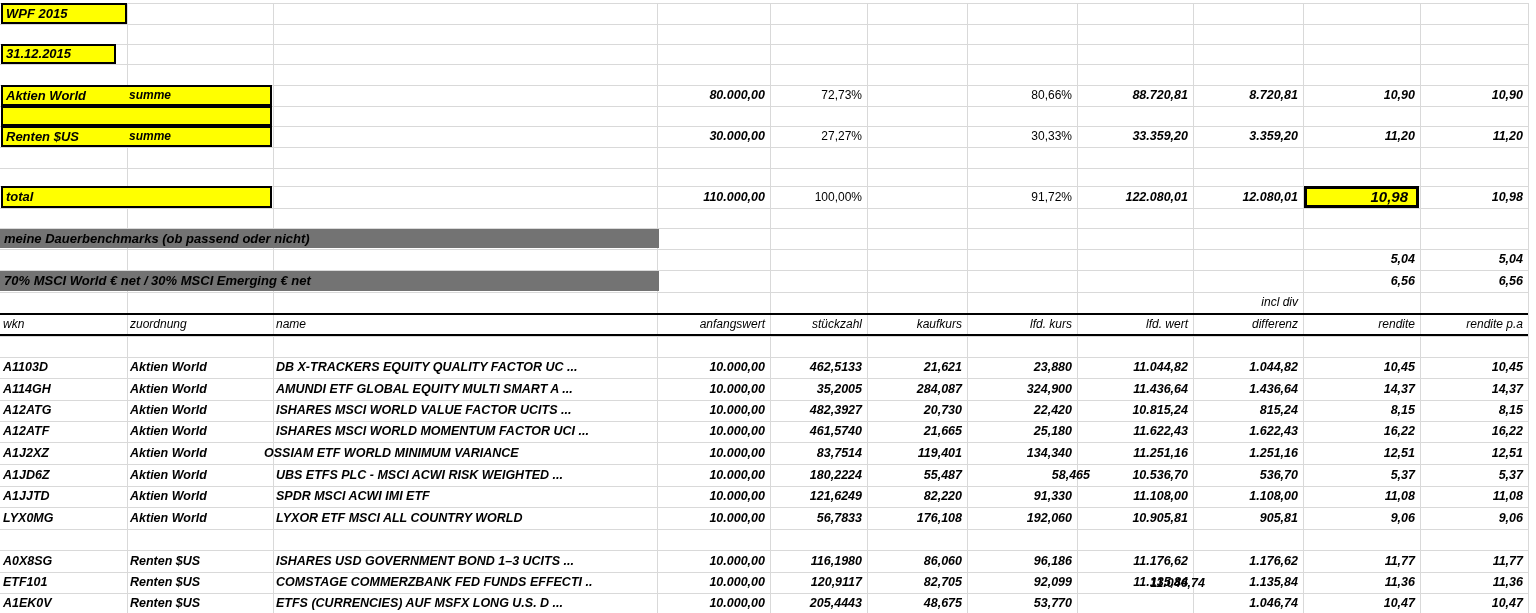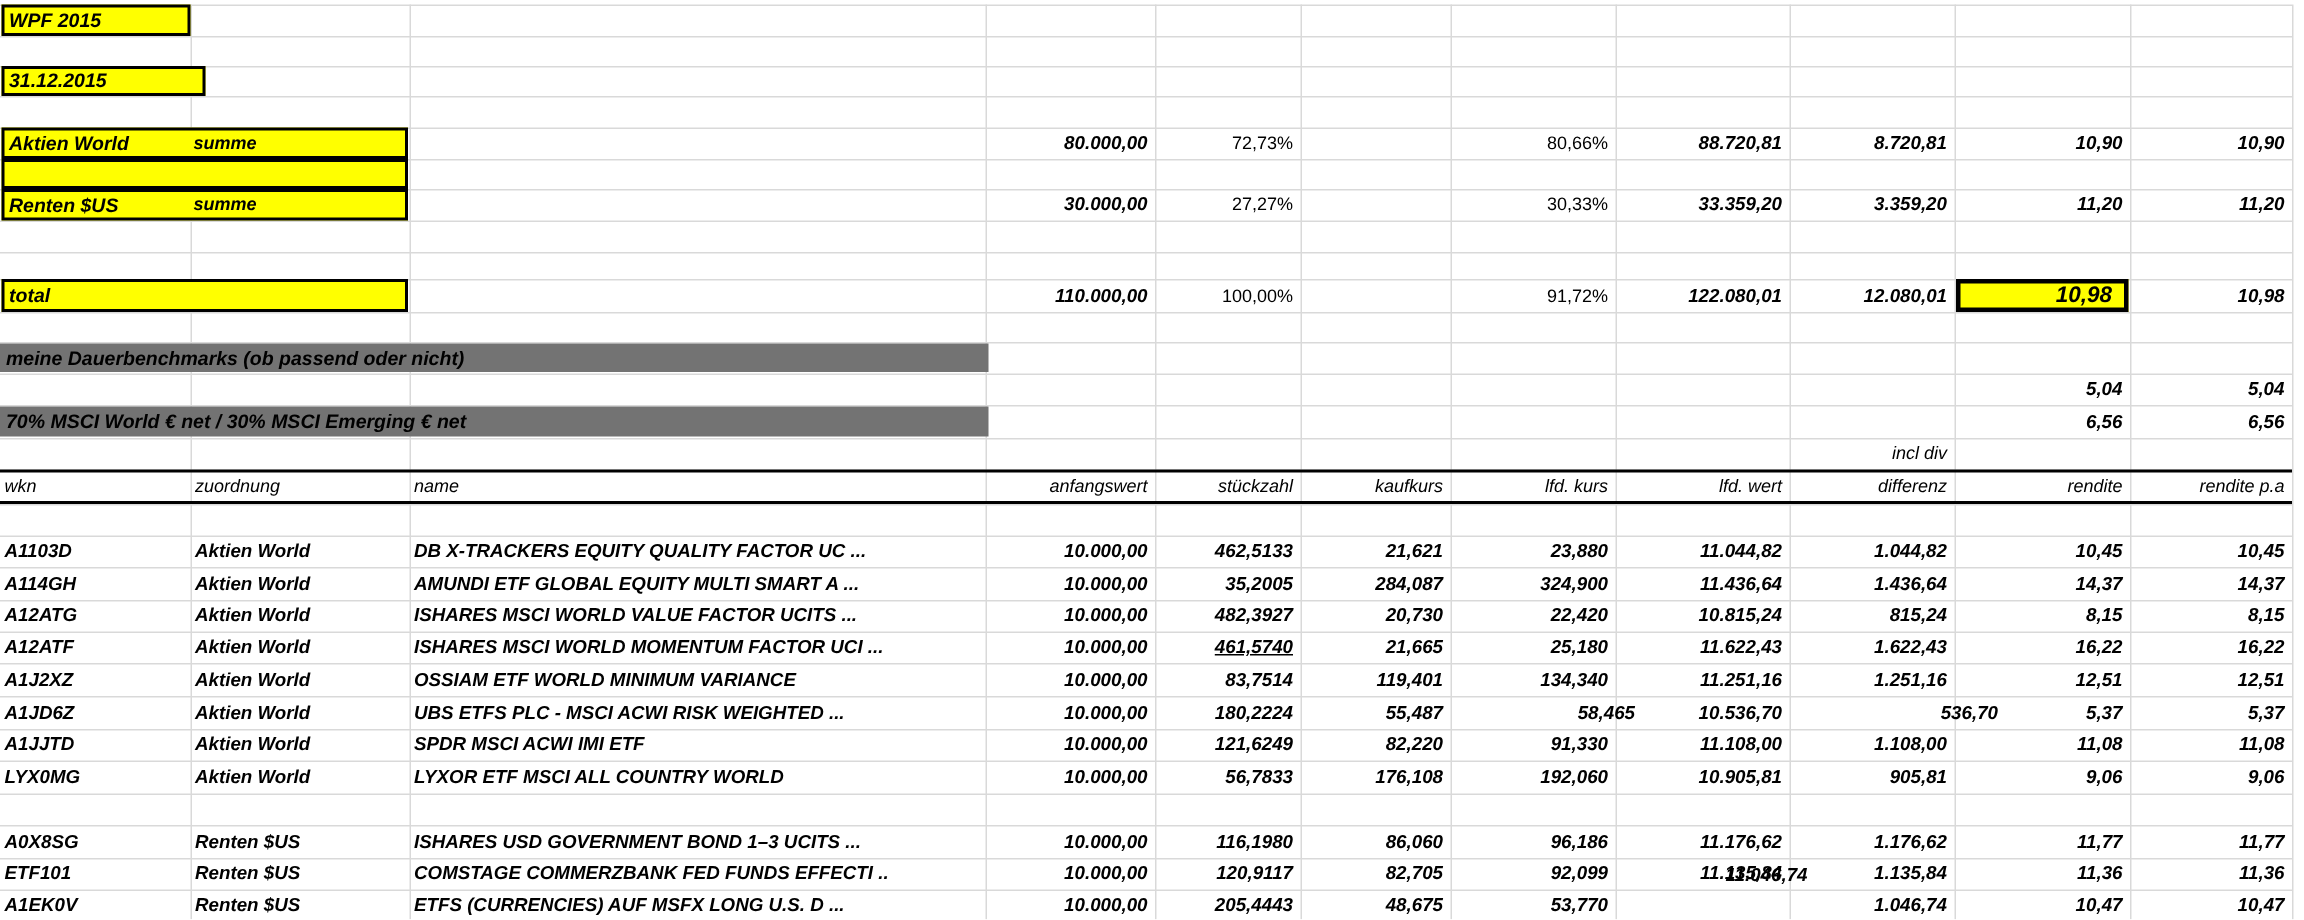--- a/index.html
+++ b/index.html
@@ -67,21 +67,21 @@
       <div class="vline" style="left: 1303px;"></div>
       <div class="vline" style="left: 1420px;"></div>
       <div class="vline" style="left: 1528px;"></div>
     </div>
 
   <div class="headbar"></div>
 
   <div class="ybox" style="left:1px;top:3px;width:126px;height:21px;">
     <div class="t" style="line-height:17px;">WPF 2015</div>
   </div>
-  <div class="ybox" style="left:1px;top:44px;width:136px;height:20px;padding-left:28px;">
+  <div class="ybox" style="left:1px;top:44px;width:115px;height:20px;padding-left:28px;">
     <div class="t" style="line-height:16px;">31.12.2015</div>
   </div>
   <div class="ybox" style="left:1px;top:85px;width:271px;height:21px;">
     <div class="t" style="line-height:17px;">Aktien World</div>
     <div class="t" style="left:126px;font-size:12px;line-height:17px;">summe</div>
   </div>
   <div class="ybox" style="left:1px;top:106px;width:271px;height:20px;"></div>
   <div class="ybox" style="left:1px;top:126px;width:271px;height:21px;">
     <div class="t" style="line-height:17px;">Renten $US</div>
     <div class="t" style="left:126px;font-size:12px;line-height:17px;">summe</div>
@@ -164,47 +164,47 @@
       <div class="cell num" style="left: 867px; width: 100px; top: 400px; line-height: 21px;">20,730</div>
       <div class="cell num" style="left: 967px; width: 110px; top: 400px; line-height: 21px;">22,420</div>
       <div class="cell num" style="left: 1077px; width: 116px; top: 400px; line-height: 21px;">10.815,24</div>
       <div class="cell num" style="left: 1193px; width: 110px; top: 400px; line-height: 21px;">815,24</div>
       <div class="cell num" style="left: 1303px; width: 117px; top: 400px; line-height: 21px;">8,15</div>
       <div class="cell num" style="left: 1420px; width: 108px; top: 400px; line-height: 21px;">8,15</div>
       <div class="cell lbl" style="left: 3px; width: 124px; top: 421px; line-height: 21px;">A12ATF</div>
       <div class="cell lbl" style="left: 130px; width: 143px; top: 421px; line-height: 21px;">Aktien World</div>
       <div class="cell lbl" style="left: 276px; width: 381px; top: 421px; line-height: 21px;">ISHARES MSCI WORLD MOMENTUM FACTOR UCI ...</div>
       <div class="cell num" style="left: 657px; width: 113px; top: 421px; line-height: 21px;">10.000,00</div>
-      <div class="cell num" style="left: 770px; width: 97px; top: 421px; line-height: 21px; text-decoration: underline;">461,5740</div>
+      <div class="cell num" style="left: 770px; width: 97px; top: 421px; line-height: 21px;">461,5740</div>
       <div class="cell num" style="left: 867px; width: 100px; top: 421px; line-height: 21px;">21,665</div>
       <div class="cell num" style="left: 967px; width: 110px; top: 421px; line-height: 21px;">25,180</div>
       <div class="cell num" style="left: 1077px; width: 116px; top: 421px; line-height: 21px;">11.622,43</div>
       <div class="cell num" style="left: 1193px; width: 110px; top: 421px; line-height: 21px;">1.622,43</div>
       <div class="cell num" style="left: 1303px; width: 117px; top: 421px; line-height: 21px;">16,22</div>
       <div class="cell num" style="left: 1420px; width: 108px; top: 421px; line-height: 21px;">16,22</div>
       <div class="cell lbl" style="left: 3px; width: 124px; top: 442px; line-height: 22px;">A1J2XZ</div>
       <div class="cell lbl" style="left: 130px; width: 143px; top: 442px; line-height: 22px;">Aktien World</div>
-      <div class="cell lbl" style="left: 276px; width: 381px; top: 442px; line-height: 22px;">OSSIAM ETF WORLD MINIMUM VARIANCE</div>
+      <div class="cell lbl" style="left: 264px; width: 381px; top: 442px; line-height: 22px;">OSSIAM ETF WORLD MINIMUM VARIANCE</div>
       <div class="cell num" style="left: 657px; width: 113px; top: 442px; line-height: 22px;">10.000,00</div>
       <div class="cell num" style="left: 770px; width: 97px; top: 442px; line-height: 22px;">83,7514</div>
       <div class="cell num" style="left: 867px; width: 100px; top: 442px; line-height: 22px;">119,401</div>
       <div class="cell num" style="left: 967px; width: 110px; top: 442px; line-height: 22px;">134,340</div>
       <div class="cell num" style="left: 1077px; width: 116px; top: 442px; line-height: 22px;">11.251,16</div>
       <div class="cell num" style="left: 1193px; width: 110px; top: 442px; line-height: 22px;">1.251,16</div>
       <div class="cell num" style="left: 1303px; width: 117px; top: 442px; line-height: 22px;">12,51</div>
       <div class="cell num" style="left: 1420px; width: 108px; top: 442px; line-height: 22px;">12,51</div>
       <div class="cell lbl" style="left: 3px; width: 124px; top: 464px; line-height: 22px;">A1JD6Z</div>
       <div class="cell lbl" style="left: 130px; width: 143px; top: 464px; line-height: 22px;">Aktien World</div>
       <div class="cell lbl" style="left: 276px; width: 381px; top: 464px; line-height: 22px;">UBS ETFS PLC - MSCI ACWI RISK WEIGHTED ...</div>
       <div class="cell num" style="left: 657px; width: 113px; top: 464px; line-height: 22px;">10.000,00</div>
       <div class="cell num" style="left: 770px; width: 97px; top: 464px; line-height: 22px;">180,2224</div>
       <div class="cell num" style="left: 867px; width: 100px; top: 464px; line-height: 22px;">55,487</div>
       <div class="cell num" style="left: 967px; width: 110px; top: 464px; line-height: 22px; margin-left: 18px;">58,465</div>
       <div class="cell num" style="left: 1077px; width: 116px; top: 464px; line-height: 22px;">10.536,70</div>
-      <div class="cell num" style="left: 1193px; width: 110px; top: 464px; line-height: 22px; margin-left: 34px;">536,70</div>
+      <div class="cell num" style="left: 1193px; width: 110px; top: 464px; line-height: 22px;">536,70</div>
       <div class="cell num" style="left: 1303px; width: 117px; top: 464px; line-height: 22px;">5,37</div>
       <div class="cell num" style="left: 1420px; width: 108px; top: 464px; line-height: 22px;">5,37</div>
       <div class="cell lbl" style="left: 3px; width: 124px; top: 486px; line-height: 21px;">A1JJTD</div>
       <div class="cell lbl" style="left: 130px; width: 143px; top: 486px; line-height: 21px;">Aktien World</div>
       <div class="cell lbl" style="left: 276px; width: 381px; top: 486px; line-height: 21px;">SPDR MSCI ACWI IMI ETF</div>
       <div class="cell num" style="left: 657px; width: 113px; top: 486px; line-height: 21px;">10.000,00</div>
       <div class="cell num" style="left: 770px; width: 97px; top: 486px; line-height: 21px;">121,6249</div>
       <div class="cell num" style="left: 867px; width: 100px; top: 486px; line-height: 21px;">82,220</div>
       <div class="cell num" style="left: 967px; width: 110px; top: 486px; line-height: 21px;">91,330</div>
       <div class="cell num" style="left: 1077px; width: 116px; top: 486px; line-height: 21px;">11.108,00</div>

